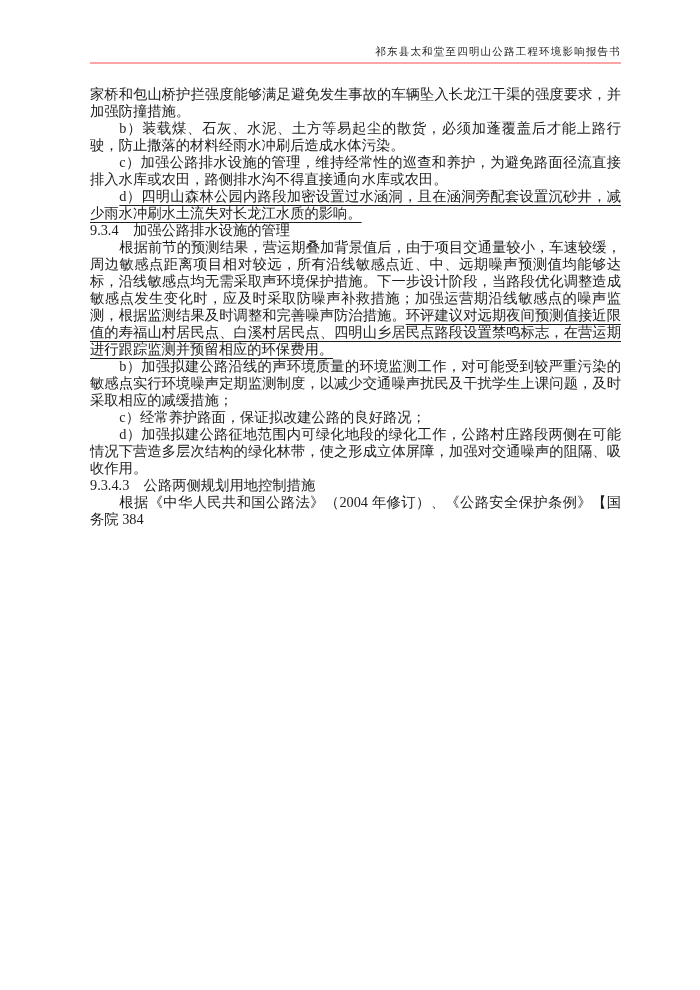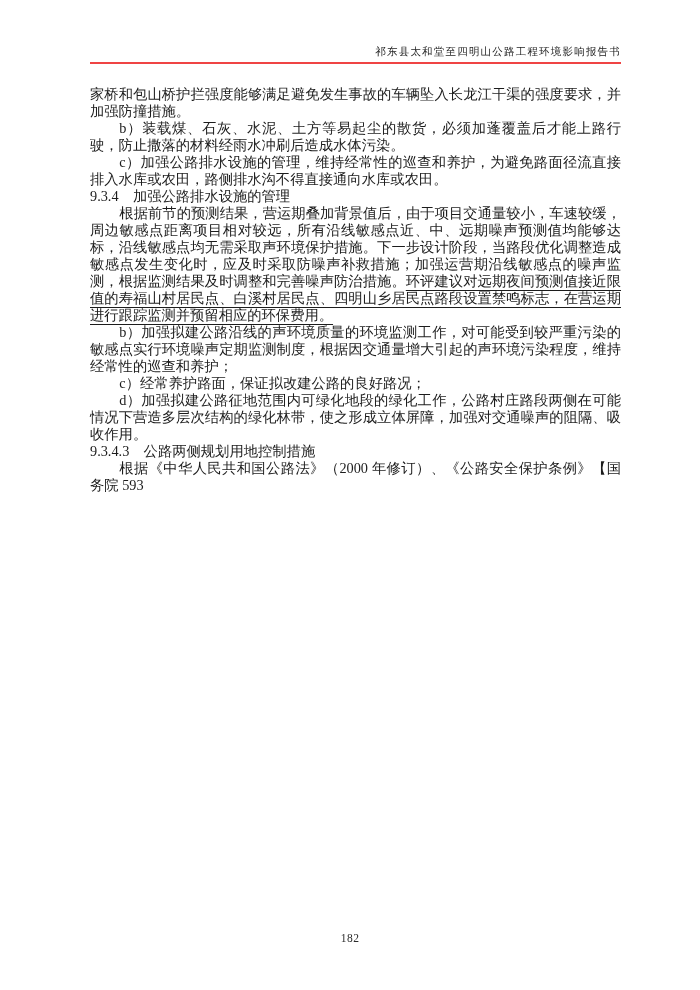--- a/index.html
+++ b/index.html
@@ -17,21 +17,21 @@
     overflow: hidden;
   }
   .page-header {
     position: absolute;
     top: 0;
     left: 90px;
     right: 79px;
     padding-top: 45px;
     padding-bottom: 3px;
     text-align: right;
-    border-bottom: 2px solid #ef4444;
+    border-bottom: 2px solid #fca5a5;
     font-size: 10.5px;
     letter-spacing: 1.2px;
     color: #242424;
   }
   .doc-body {
     position: absolute;
     top: 86px;
     left: 90px;
     right: 79px;
     font-size: 14.3px;
@@ -72,26 +72,24 @@
 <div class="page">
 
   <div class="page-header">
     <span>祁东县太和堂至四明山公路工程环境影响报告书</span>
   </div>
 
   <div class="doc-body">
     <p>家桥和包山桥护拦强度能够满足避免发生事故的车辆坠入长龙江干渠的强度要求，并加强防撞措施。</p>
     <p class="indent">b）装载煤、石灰、水泥、土方等易起尘的散货，必须加蓬覆盖后才能上路行驶，防止撒落的材料经雨水冲刷后造成水体污染。</p>
     <p class="indent">c）加强公路排水设施的管理，维持经常性的巡查和养护，为避免路面径流直接排入水库或农田，路侧排水沟不得直接通向水库或农田。</p>
+    <p class="indent u">d）四明山森林公园内路段加密设置过水涵洞，且在涵洞旁配套设置沉砂井，减少雨水冲刷水土流失对长龙江水质的影响。</p>
     <p class="heading">9.3.4　加强公路排水设施的管理</p>
     <p class="indent"><span>根据前节的预测结果，营运期叠加背景值后，由于项目交通量较小，车速较缓，周边敏感点距离项目相对较远，所有沿线敏感点近、中、远期噪声预测值均能够达标，沿线敏感点均无需采取声环境保护措施。下一步设计阶段，当路段优化调整造成敏感点发生变化时，应及时采取防噪声补救措施；加强运营期沿线敏感点的噪声监测，根据监测结果及时调整和完善噪声防治措施。</span><span class="u">环评建议对远期夜间预测值接近限值的寿福山村居民点、白溪村居民点、四明山乡居民点路段设置禁鸣标志，在营运期进行跟踪监测并预留相应的环保费用。</span></p>
-    <p class="indent">b）加强拟建公路沿线的声环境质量的环境监测工作，对可能受到较严重污染的敏感点实行环境噪声定期监测制度，根据因交通量增大引起的声环境污染程度，维持经常性的巡查和养护；</p>
+    <p class="indent">b）加强拟建公路沿线的声环境质量的环境监测工作，对可能受到较严重污染的敏感点实行环境噪声定期监测制度，以减少交通噪声扰民及干扰学生上课问题，及时采取相应的减缓措施；</p>
     <p class="indent">c）经常养护路面，保证拟改建公路的良好路况；</p>
     <p class="indent">d）加强拟建公路征地范围内可绿化地段的绿化工作，公路村庄路段两侧在可能情况下营造多层次结构的绿化林带，使之形成立体屏障，加强对交通噪声的阻隔、吸收作用。</p>
     <p class="heading">9.3.4.3　公路两侧规划用地控制措施</p>
-    <p class="indent">根据《中华人民共和国公路法》（2000 年修订）、《公路安全保护条例》【国务院 593</p>
+    <p class="indent">根据《中华人民共和国公路法》（2004 年修订）、《公路安全保护条例》【国务院 384</p>
   </div>
 
-  <div class="page-footer">
-    <span>182</span>
-  </div>
 
 </div>
 
 </body></html>

